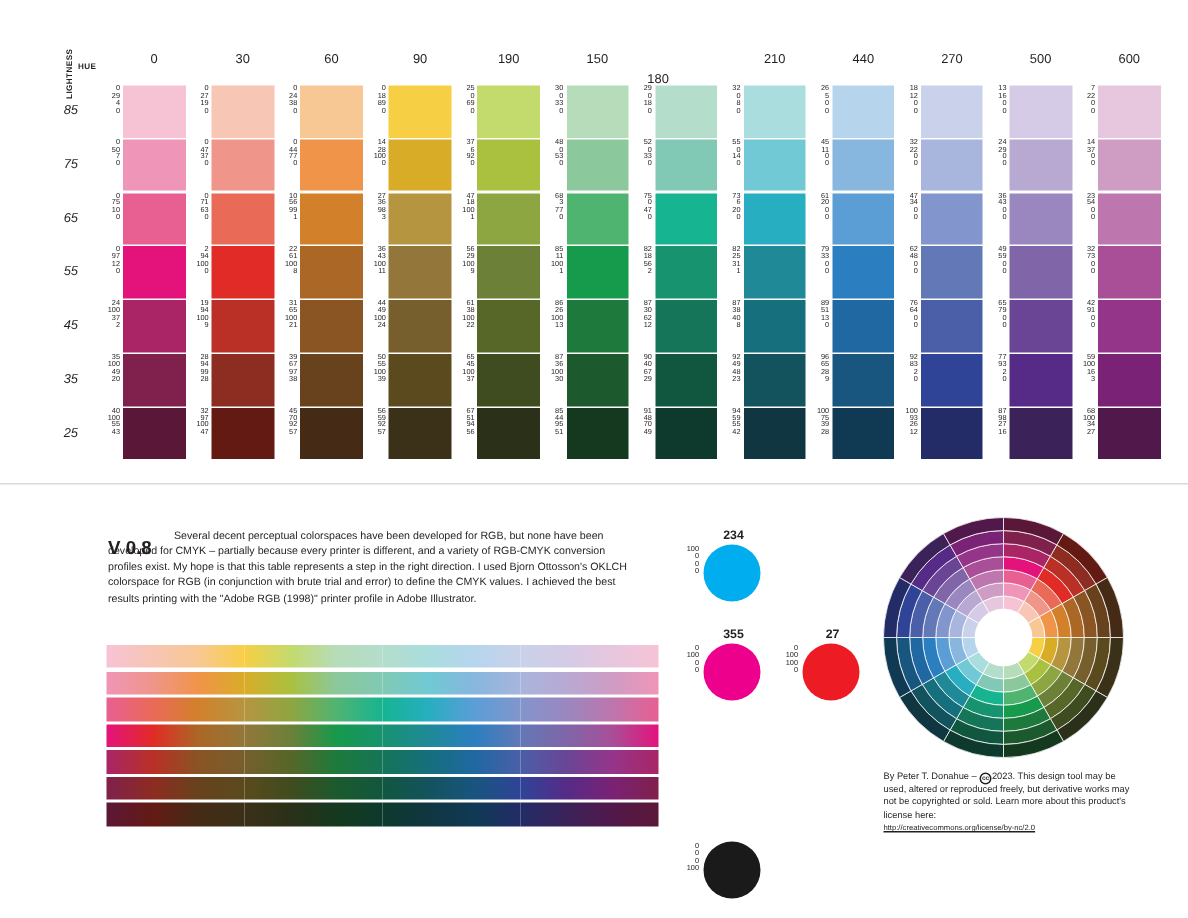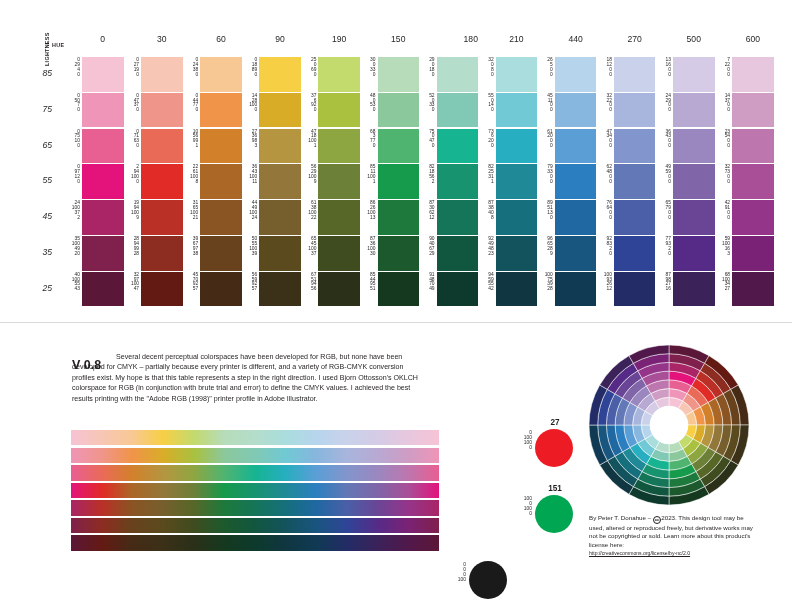--- a/index.html
+++ b/index.html
@@ -94,21 +94,21 @@
   <div id="table-area">
     <div class="axis-lightness">LIGHTNESS</div>
     <div class="axis-hue">HUE</div>
     <div id="hue-headers">
         <div class="hue-head" style="left: 52px; width: 41.5px;">0</div>
         <div class="hue-head" style="left: 111.1px; width: 41.5px;">30</div>
         <div class="hue-head" style="left: 170.2px; width: 41.5px;">60</div>
         <div class="hue-head" style="left: 229.3px; width: 41.5px;">90</div>
         <div class="hue-head" style="left: 288.4px; width: 41.5px;">190</div>
         <div class="hue-head" style="left: 347.5px; width: 41.5px;">150</div>
-        <div class="hue-head" style="left: 420px; width: 41.5px;">180</div>
+        <div class="hue-head" style="left: 388px; width: 41.5px; margin-top: 13px;">180</div>
         <div class="hue-head" style="left: 465.7px; width: 41.5px;">210</div>
         <div class="hue-head" style="left: 524.8px; width: 41.5px;">440</div>
         <div class="hue-head" style="left: 583.9px; width: 41.5px;">270</div>
         <div class="hue-head" style="left: 643px; width: 41.5px;">500</div>
         <div class="hue-head" style="left: 702.1px; width: 41.5px;">600</div>
       </div>
     <div id="light-labels">
         <div class="light-label" style="top: 48px;">85</div>
         <div class="light-label" style="top: 83.8px;">75</div>
         <div class="light-label" style="top: 119.6px;">65</div>
@@ -977,36 +977,46 @@
         <i style="background: linear-gradient(90deg, rgb(13, 58, 44), rgb(16, 54, 65));"></i>
         <i style="background: linear-gradient(90deg, rgb(16, 54, 65), rgb(16, 58, 84));"></i>
         <i style="background: linear-gradient(90deg, rgb(16, 58, 84), rgb(35, 44, 102));"></i>
         <i style="background: linear-gradient(90deg, rgb(35, 44, 102), rgb(59, 34, 89));"></i>
         <i style="background: linear-gradient(90deg, rgb(59, 34, 89), rgb(81, 24, 75));"></i>
         <i style="background: linear-gradient(90deg, rgb(81, 24, 75), rgb(91, 23, 55));"></i>
       </div>
     </div>
 
   <div id="legend">
+      <div class="lg" style="left: 0px; top: 0px;">
+        <div class="lgnum">234</div>
+        <div class="lgc" style="background: rgb(0, 174, 239);"></div>
+        <div class="lgv">
+          <div>100</div>
+          <div>0</div>
+          <div>0</div>
+          <div>0</div>
+        </div>
+      </div>
+      <div class="lg" style="left: 0px; top: 66px;">
+        <div class="lgnum">355</div>
+        <div class="lgc" style="background: rgb(236, 0, 140);"></div>
+        <div class="lgv">
+          <div>0</div>
+          <div>100</div>
+          <div>0</div>
+          <div>0</div>
+        </div>
+      </div>
       <div class="lg" style="left: 66px; top: 66px;">
         <div class="lgnum">27</div>
         <div class="lgc" style="background: rgb(237, 28, 36);"></div>
         <div class="lgv">
           <div>0</div>
           <div>100</div>
-          <div>100</div>
-          <div>0</div>
-        </div>
-      </div>
-      <div class="lg" style="left: 66px; top: 132px;">
-        <div class="lgnum">151</div>
-        <div class="lgc" style="background: rgb(0, 166, 81);"></div>
-        <div class="lgv">
-          <div>100</div>
-          <div>0</div>
           <div>100</div>
           <div>0</div>
         </div>
       </div>
       <div class="lg" style="left: 0px; top: 198px;">
         <div class="lgnum"></div>
         <div class="lgc" style="background: rgb(26, 26, 26);"></div>
         <div class="lgv">
           <div>0</div>
           <div>0</div>

